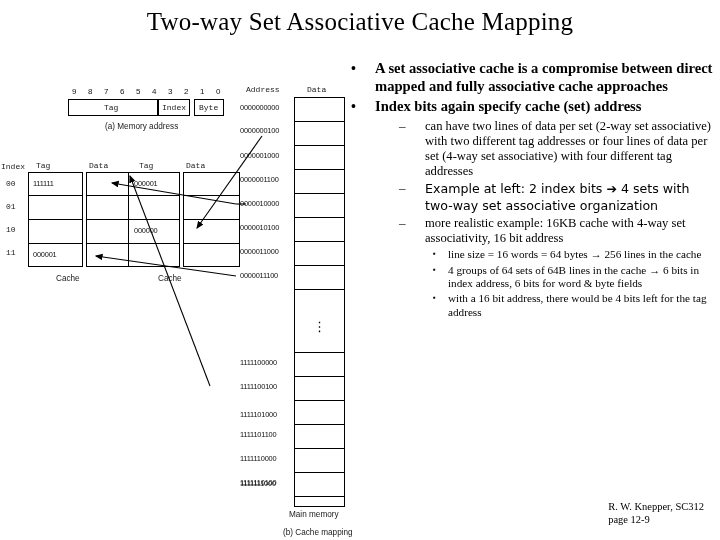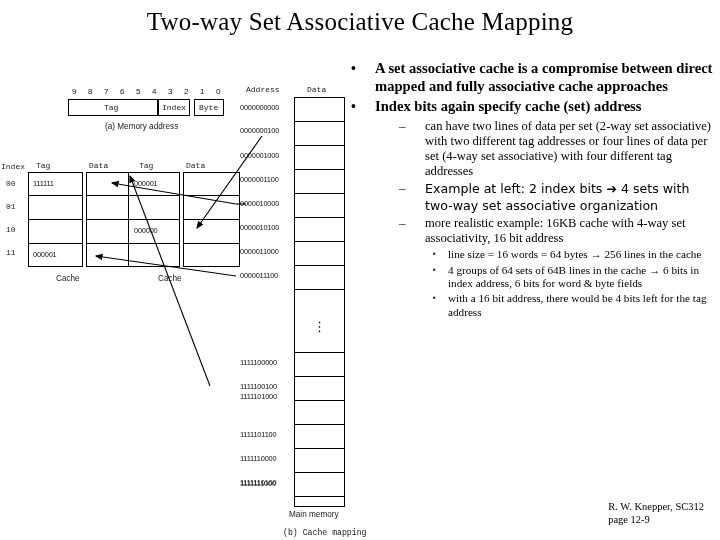--- a/index.html
+++ b/index.html
@@ -243,33 +243,33 @@
   <div class="mono-b" style="left:240px; top:195px;">0000011100</div>
   <div class="hline" style="left:294px; top:213px; width:51px;"></div>
 
   <div class="dots" style="left:294px; top:248px; width:51px;">⋮</div>
   <div class="hline" style="left:294px; top:276px; width:51px;"></div>
 
   <div class="mono-b" style="left:240px; top:282px;">1111100000</div>
   <div class="hline" style="left:294px; top:300px; width:51px;"></div>
   <div class="mono-b" style="left:240px; top:306px;text-align:right;">1111100100</div>
   <div class="hline" style="left:294px; top:324px; width:51px;"></div>
-  <div class="mono-b" style="left:240px; top:316px;text-align:center;">1111101000</div>
+  <div class="mono-b" style="left:240px; top:334px;text-align:center;">1111101000</div>
   <div class="hline" style="left:294px; top:348px; width:51px;"></div>
   <div class="mono-b" style="left:240px; top:354px;">1111101100</div>
   <div class="hline" style="left:294px; top:372px; width:51px;"></div>
   <div class="mono-b" style="left:240px; top:378px;">1111110000</div>
   <div class="hline" style="left:294px; top:396px; width:51px;"></div>
   <div class="mono-b" style="left:240px; top:402px;">1111110100</div>
   <div class="hline" style="left:294px; top:420px; width:51px;"></div>
 
   <div class="mono-b" style="left:240px; top:403px;">1111111000</div>
 
   <div class="fig-cap" style="left:289px; top:434px;">Main memory</div>
-  <div class="fig-cap" style="left:283px; top:452px;font-family:Liberation Mono, monospace;">(b) Cache mapping</div>
+  <div class="fig-cap" style="left:283px; top:452px;">(b) Cache mapping</div>
 
   <svg class="overlay" viewBox="0 0 352 455">
     <defs>
       <marker id="ah" markerWidth="7" markerHeight="7" refX="6" refY="3" orient="auto">
         <path d="M0,0 L7,3 L0,6 z" fill="#000"></path>
       </marker>
     </defs>
 
     <line x1="236" y1="128" x2="112" y2="107" stroke="#000" stroke-width="1.1" marker-end="url(#ah)"></line>
 

